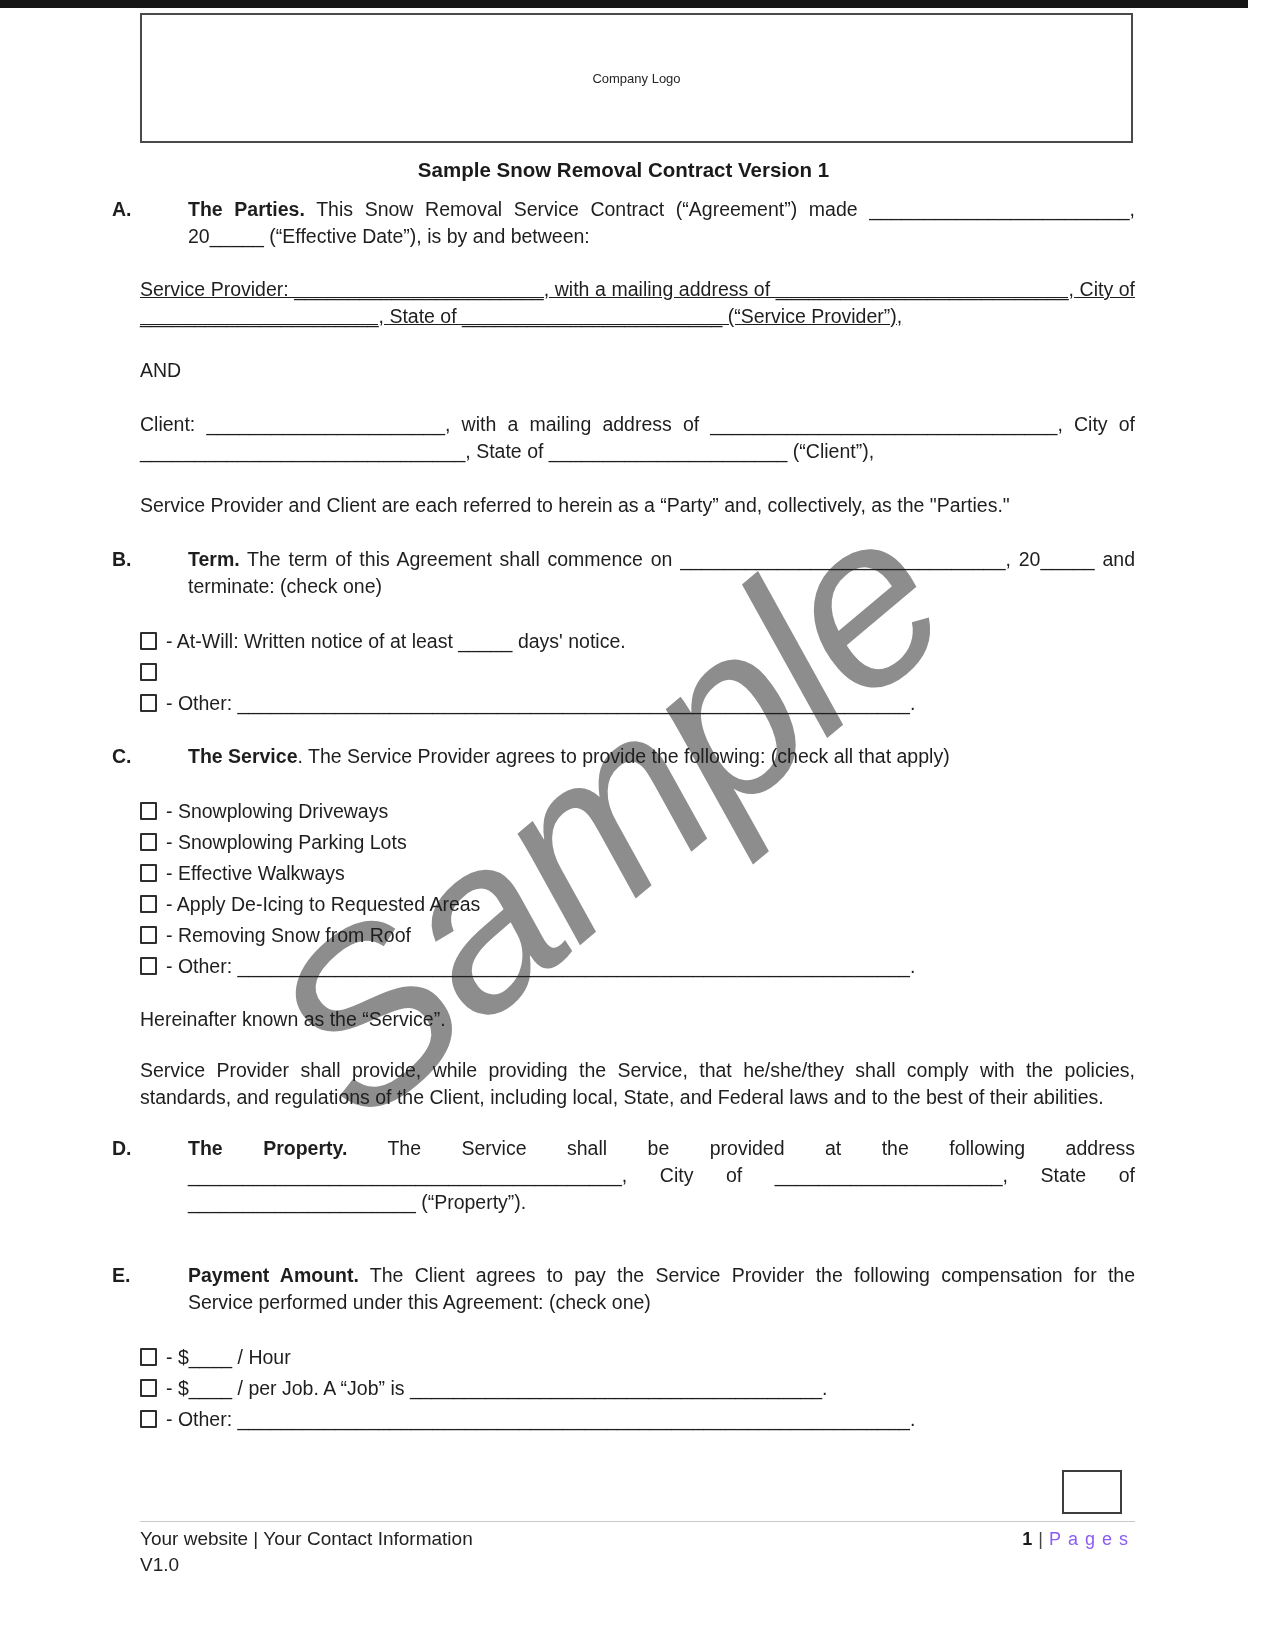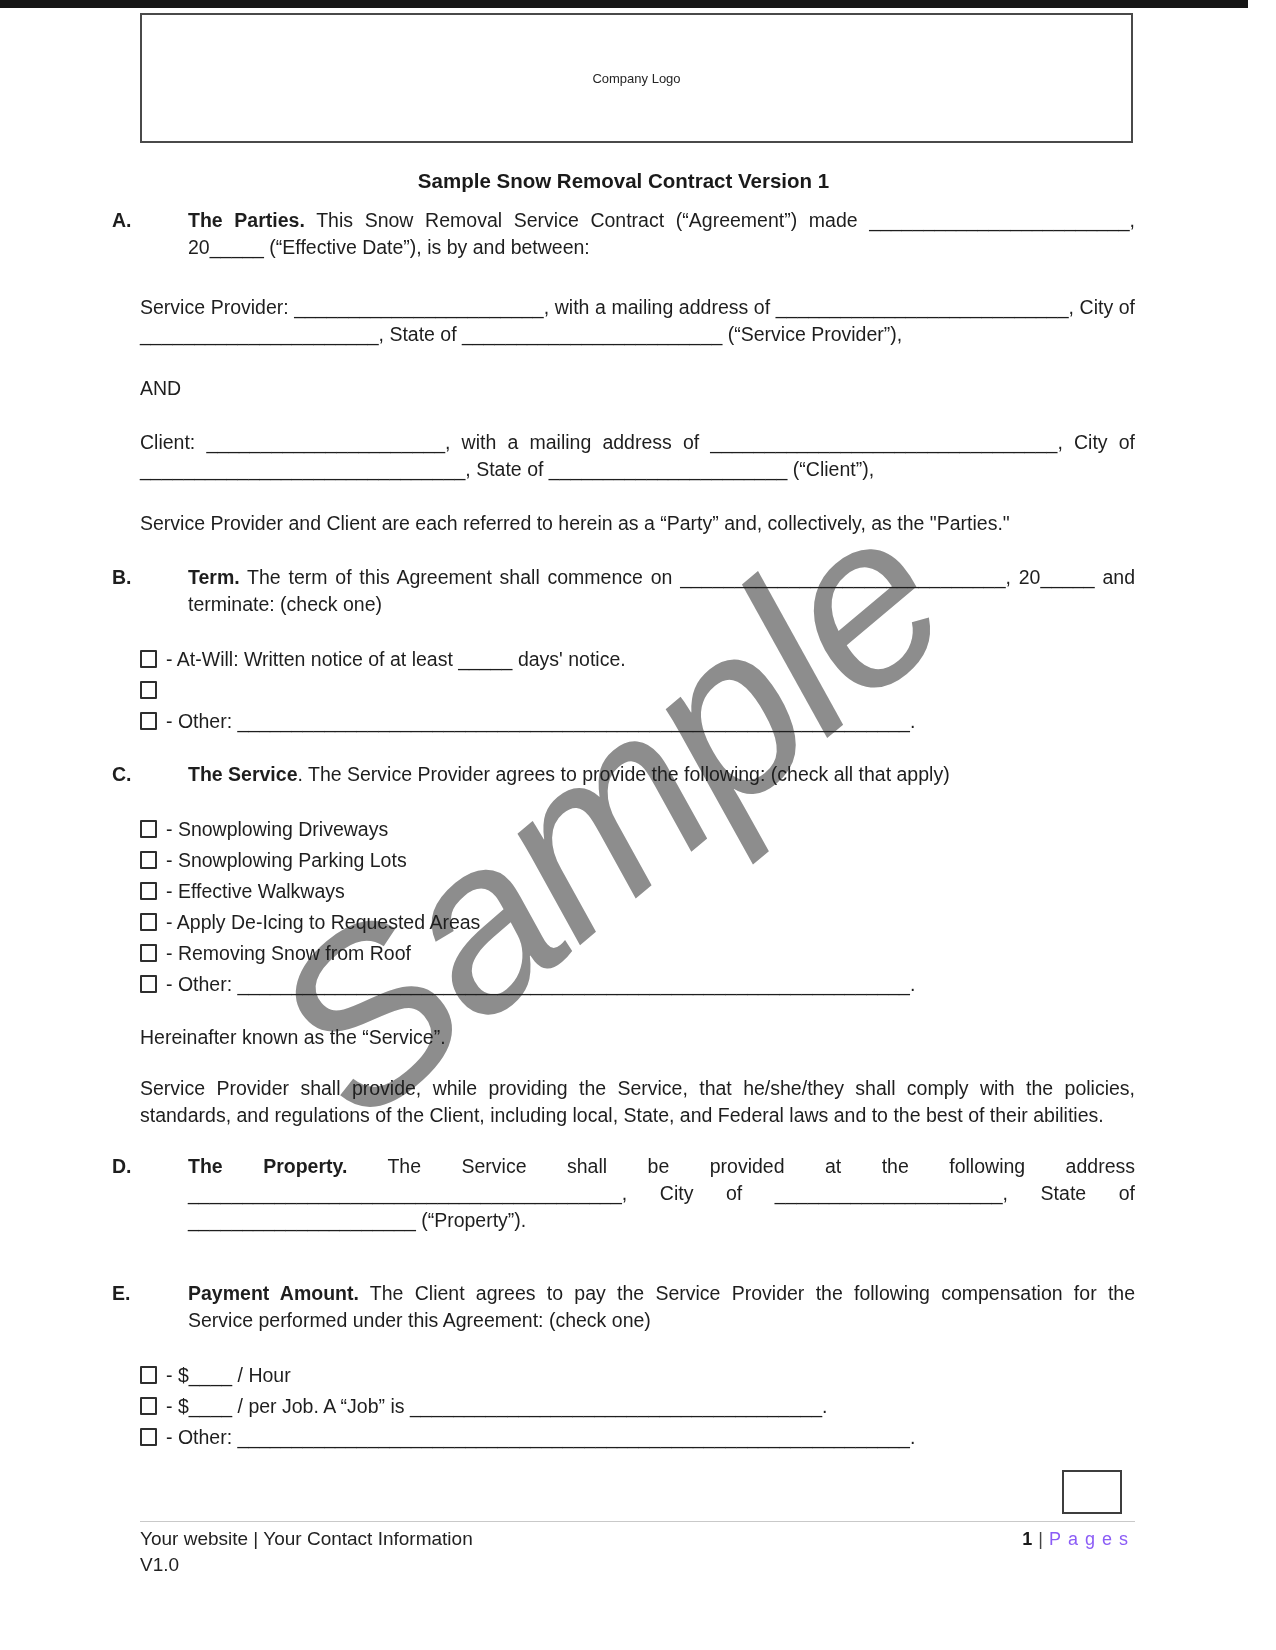--- a/index.html
+++ b/index.html
@@ -26,21 +26,21 @@
     position:absolute;left:112px;top:8px;width:1023px;z-index:1;
     font-size:19.5px;line-height:27px;
   }
   .logo-box{
     margin:5px 0 0 28px;width:989px;height:126px;
     border:2px solid #4a4a4a;
     display:flex;align-items:center;justify-content:center;
     font-size:13px;color:#262626;
   }
   .doc-title{
-    margin-top:24px;text-align:center;
+    margin-top:13px;text-align:center;
     font-weight:bold;font-size:20.5px;color:#1a1a1a;
   }
   .sec{display:flex;margin-top:27px;}
   .sec .letter{width:28px;flex:none;font-weight:bold;}
   .sec .body{width:995px;margin-left:48px;}
   .just{text-align:justify;}
   .jline{text-align:justify;text-align-last:justify;}
   .b{font-weight:bold;}
   .para{margin:27px 0 0 28px;width:995px;}
   .opts{margin:26px 0 0 28px;}
@@ -83,21 +83,21 @@
       <span>Company Logo</span>
     </div>
 
     <div class="doc-title">Sample Snow Removal Contract Version 1</div>
 
     <div class="sec" style="margin-top:13px;">
       <div class="letter">A.</div>
       <div class="body just"><span class="b">The Parties.</span><span> This Snow Removal Service Contract (“Agreement”) made ________________________, 20_____ (“Effective Date”), is by and between:</span></div>
     </div>
 
-    <div class="para just" style="margin-top:33px;">Service Provider: _______________________, with a mailing address of ___________________________, City of ______________________, State of ________________________ (“Service Provider”),</div>
+    <div class="para just" style="margin-top:26px;text-decoration:underline;">Service Provider: _______________________, with a mailing address of ___________________________, City of ______________________, State of ________________________ (“Service Provider”),</div>
 
     <div class="para">AND</div>
 
     <div class="para just">Client: ______________________, with a mailing address of ________________________________, City of ______________________________, State of ______________________ (“Client”),</div>
 
     <div class="para">Service Provider and Client are each referred to herein as a “Party” and, collectively, as the "Parties."</div>
 
     <div class="sec">
       <div class="letter">B.</div>
       <div class="body just"><span class="b">Term.</span><span> The term of this Agreement shall commence on ______________________________, 20_____ and terminate: (check one)</span></div>

